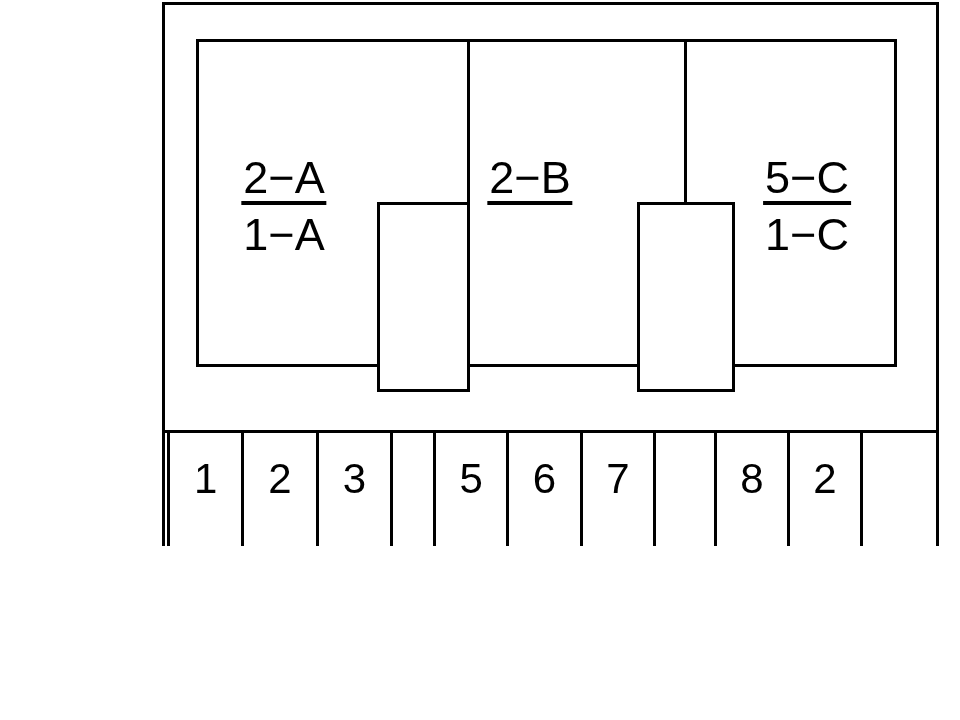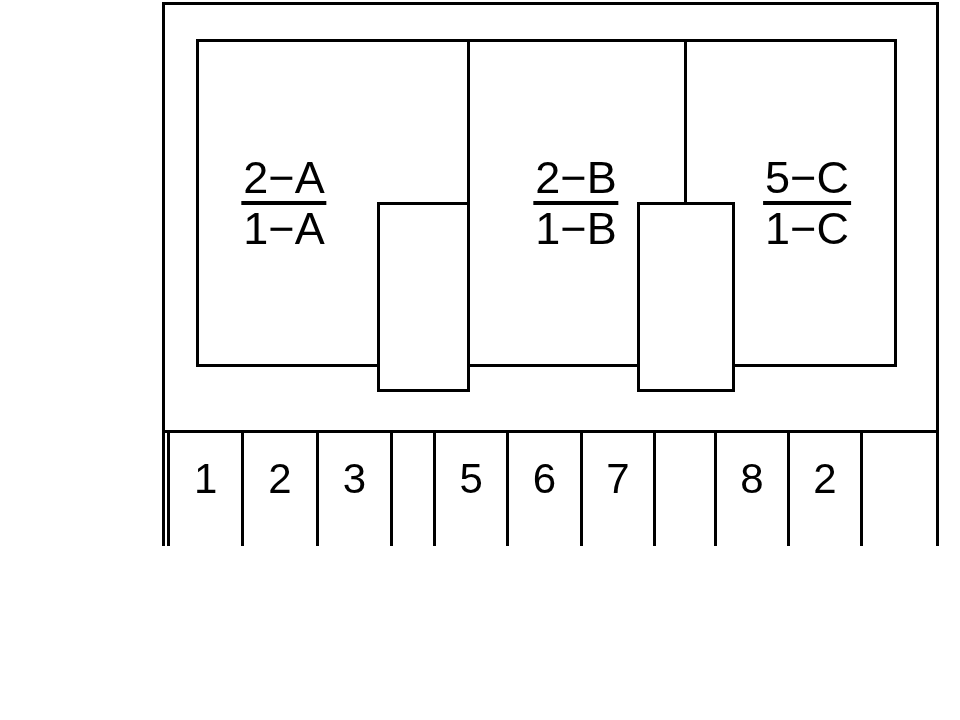--- a/index.html
+++ b/index.html
@@ -42,30 +42,30 @@
   .bldg-label {
     position: absolute;
     top: 156px;
     transform: translateX(-50%);
     text-align: center;
     font-size: 45px;
     line-height: 44px;
     white-space: nowrap;
   }
   .label-a { left: 284px; }
-  .label-b { left: 576px; }
+  .label-b { left: 530px; }
   .label-c { left: 807px; }
   .bldg-upper {
     display: inline-block;
     border-bottom: 4px solid #000000;
     padding: 0 2px 1px 2px;
   }
   .bldg-lower {
     display: block;
-    padding-top: 2px;
+    padding-top: 8px;
   }
   
   .road-line { left: 162px; top: 430px; width: 777px; height: 3px; }
   .pgroup {
     position: absolute;
     display: flex;
     box-sizing: border-box;
     border: 3px solid #000000;
     background: #ffffff;
   }
@@ -118,21 +118,20 @@
   <div class="vline divider-bc"></div>
   <div class="box stair-1"></div>
   <div class="box stair-2"></div>
 
   <div class="bldg-label label-a">
     <span class="bldg-upper">2−A</span>
     <span class="bldg-lower">1−A</span>
   </div>
   <div class="bldg-label label-b">
     <span class="bldg-upper">2−B</span>
-    <span class="bldg-lower">1−B</span>
   </div>
   <div class="bldg-label label-c">
     <span class="bldg-upper">5−C</span>
     <span class="bldg-lower">1−C</span>
   </div>
 
   <div class="hline road-line"></div>
 
   <div class="pgroup pgroup-1">
     <div class="pspace">1</div>

